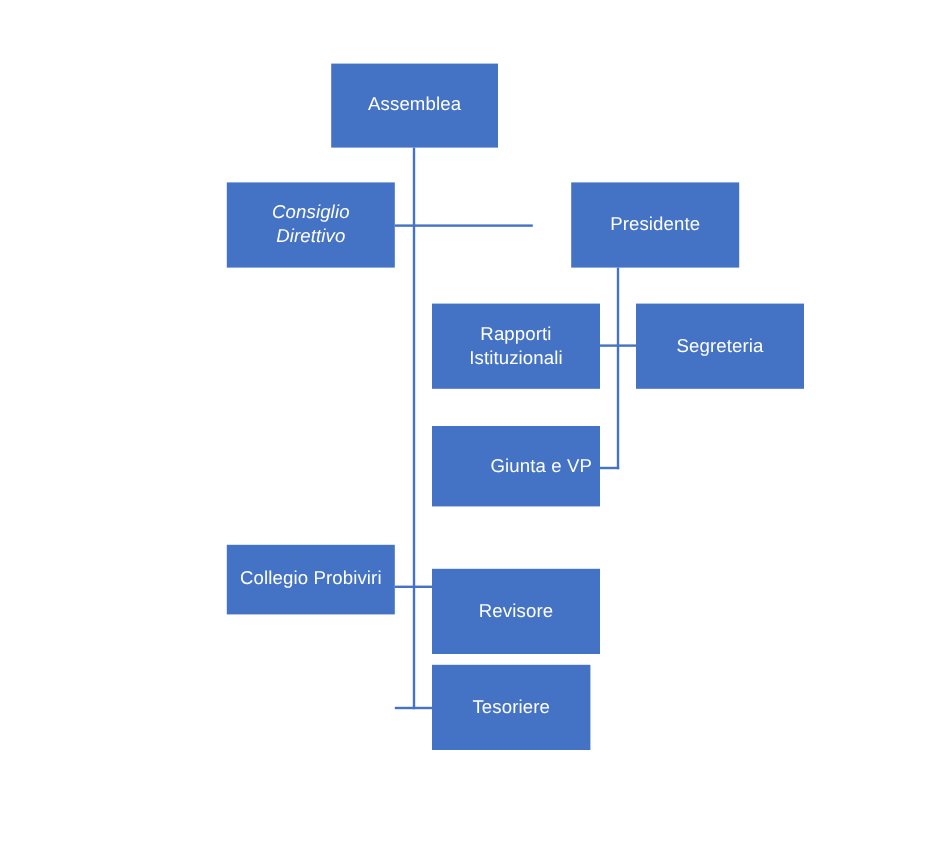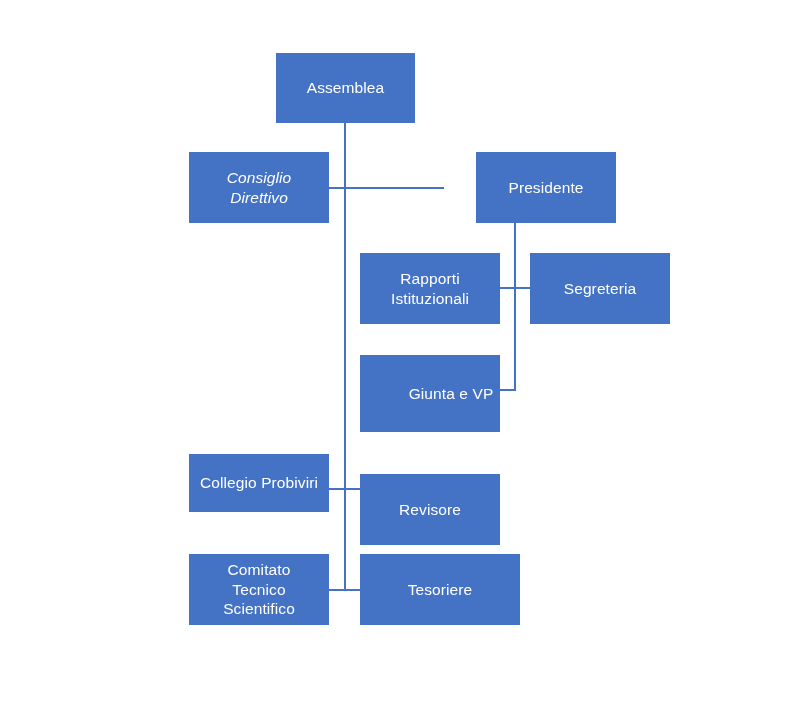--- a/index.html
+++ b/index.html
@@ -77,35 +77,30 @@
 
   <div class="node-box" style="left:530px; top:253px; width:140px; height:71px;">
     <span class="node-label">Segreteria</span>
   </div>
 
   <div class="node-box" style="left:360px; top:253px; width:140px; height:71px;">
     <span class="node-label">Rapporti
 Istituzionali</span>
   </div>
 
-  <div class="node-box" style="left:360px; top:355px; width:140px; height:77px;padding-left:48px;">
+  <div class="node-box" style="left:360px; top:355px; width:140px; height:67px;padding-left:48px;">
     <span class="node-label">Giunta e VP</span>
   </div>
 
   <div class="node-box" style="left:189px; top:454px; width:140px; height:58px;">
     <span class="node-label">Collegio Probiviri</span>
   </div>
 
   <div class="node-box" style="left:360px; top:474px; width:140px; height:71px;">
     <span class="node-label">Revisore</span>
   </div>
 
-  <div class="node-box" style="left:189px; top:554px; width:140px; height:71px;">
-    <span class="node-label">Comitato
-Tecnico
-Scientifico</span>
-  </div>
 
-  <div class="node-box" style="left:360px; top:554px; width:160px; height:71px;">
+  <div class="node-box" style="left:360px; top:554px; width:132px; height:71px;">
     <span class="node-label">Tesoriere</span>
   </div>
 
 </div>
 
 </body></html>

